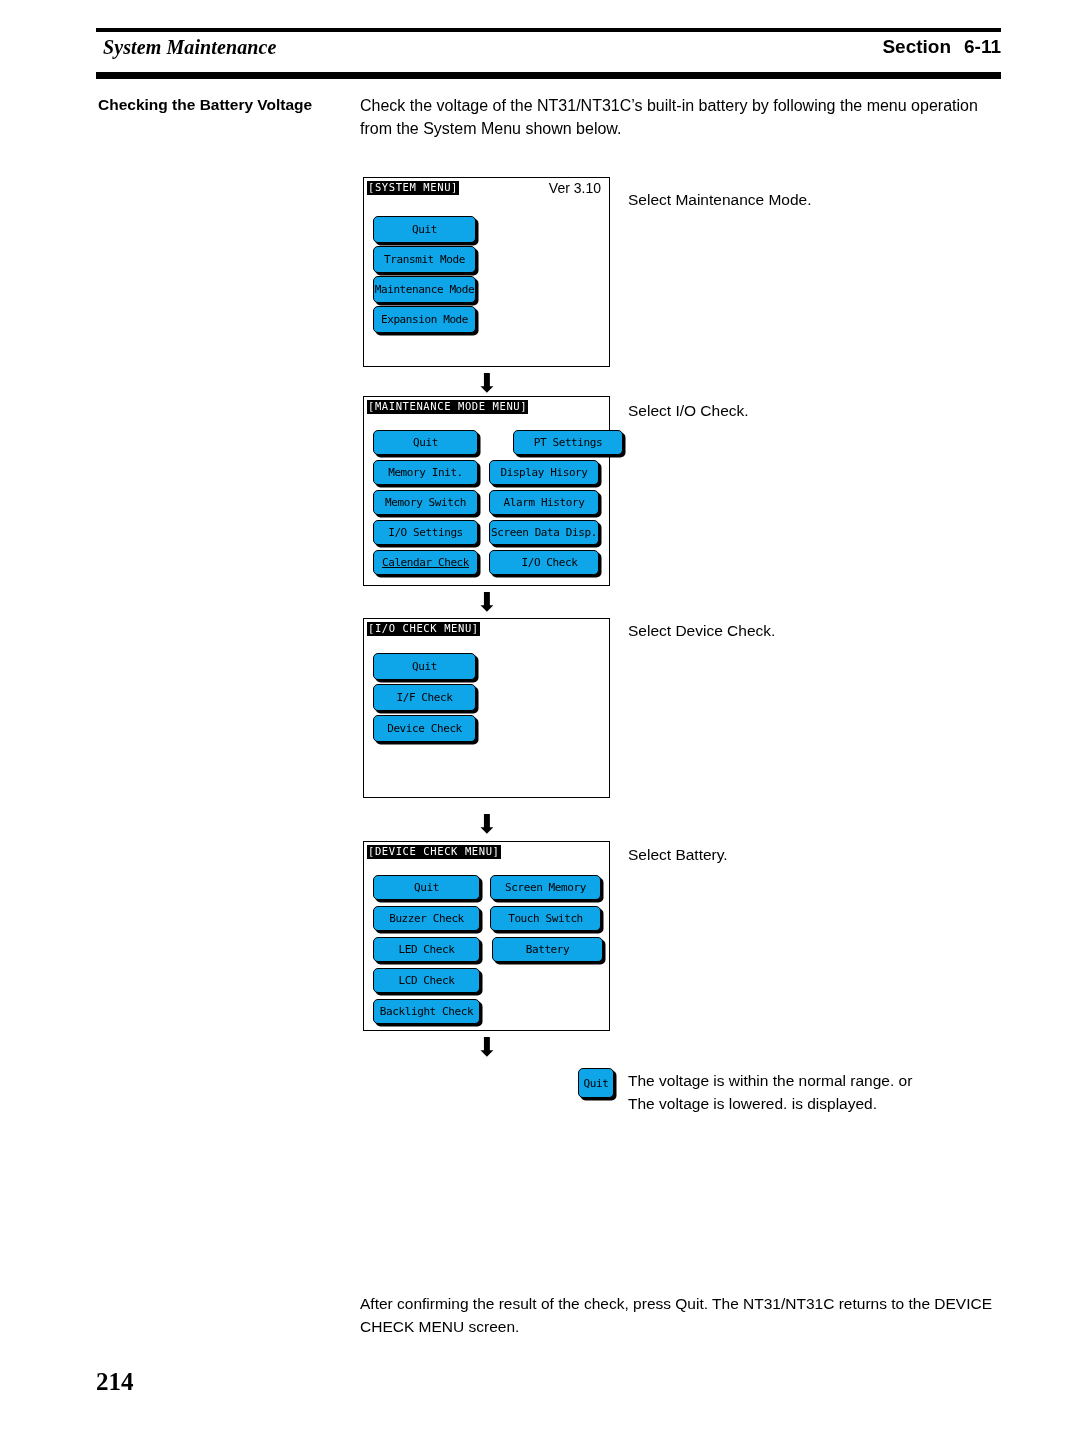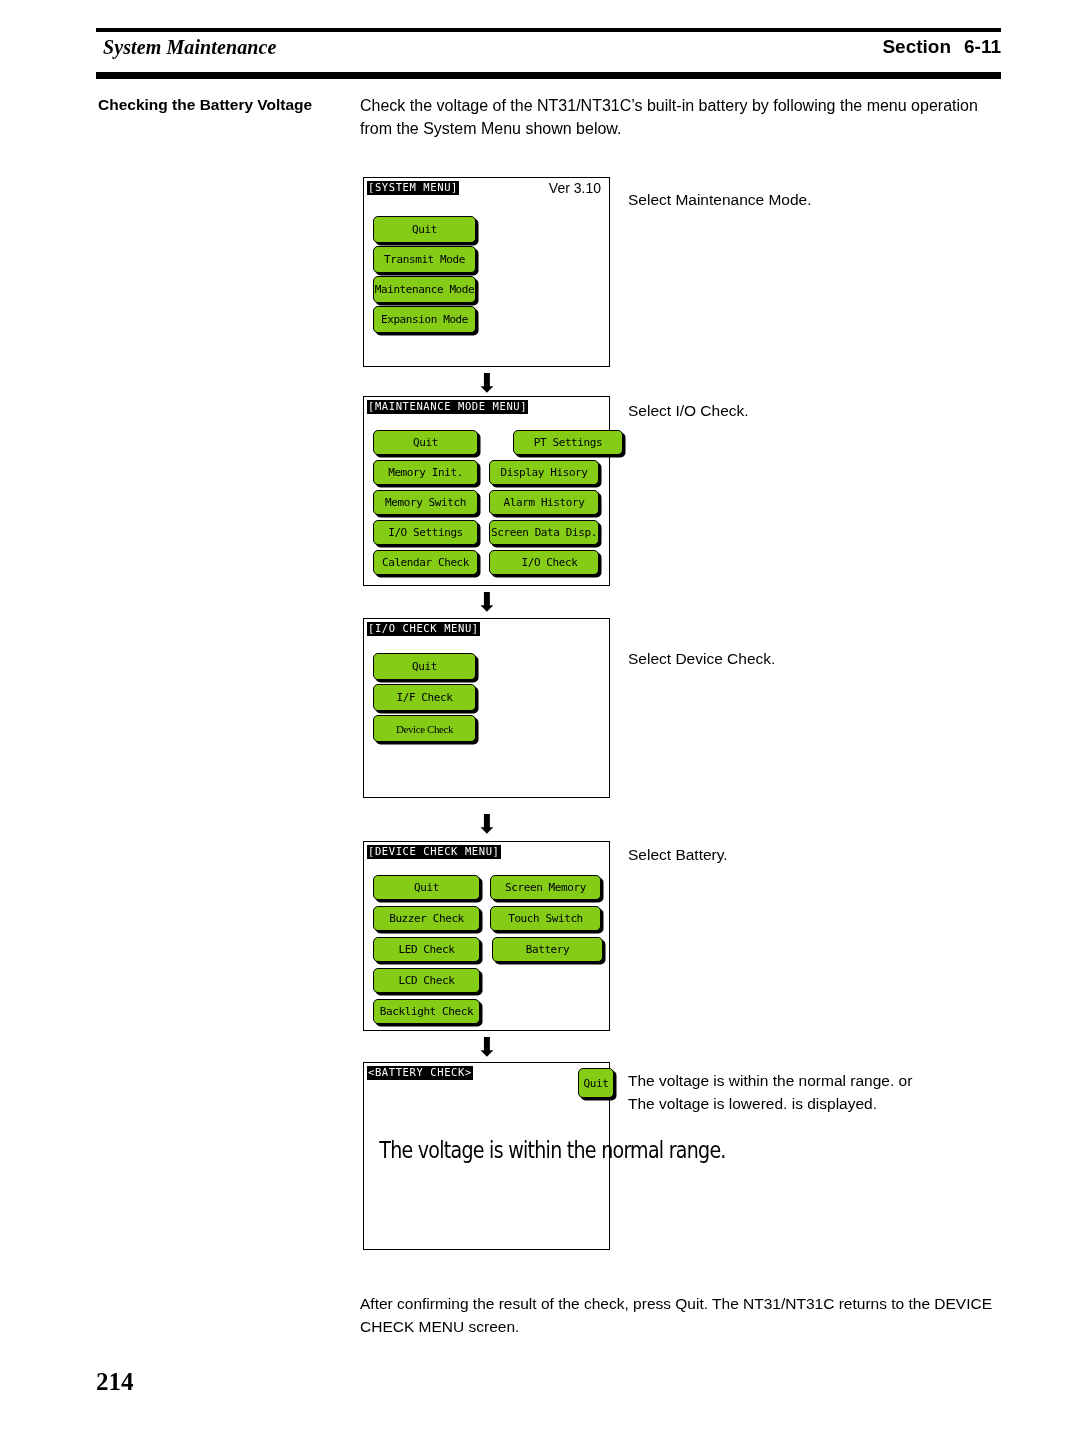--- a/index.html
+++ b/index.html
@@ -127,21 +127,21 @@
     font-size: 14px;
     white-space: nowrap;
   }
 
   
   .pt-btn {
     position: absolute;
     box-sizing: border-box;
     border: 1.4px solid #000;
     border-radius: 5px;
-    background: #84cc16;
+    background: #0ea5e9;
     box-shadow: 2.5px 2.5px 0 0 #000;
     font-family: "DejaVu Sans Mono", monospace;
     font-size: 11px;
     letter-spacing: -0.4px;
     display: flex;
     align-items: center;
     justify-content: center;
     white-space: nowrap;
     overflow: hidden;
   }
@@ -207,61 +207,57 @@
   <div class="arrow" style="left:474px; top:370px;">⬇</div>
   <div class="annot" style="left:628px; top:188px;">Select Maintenance Mode.</div>
 
   <div class="screen" style="left:363px; top:396px; width:247px; height:190px;">
     <div class="scr-title">[MAINTENANCE MODE MENU]</div>
 
     <div class="pt-btn" style="left:9px; top:33px; width:105px; height:25px;">Quit</div>
     <div class="pt-btn" style="left:9px; top:63px; width:105px; height:25px;">Memory Init.</div>
     <div class="pt-btn" style="left:9px; top:93px; width:105px; height:25px;">Memory Switch</div>
     <div class="pt-btn" style="left:9px; top:123px; width:105px; height:25px;">I/O Settings</div>
-    <div class="pt-btn" style="left:9px; top:153px; width:105px; height:25px;">Calendar Check</div>
+    <div class="pt-btn" style="left:9px; top:153px; width:105px; height:25px;text-decoration:underline;">Calendar Check</div>
 
     <div class="pt-btn" style="left:125px; top:33px; width:110px; height:25px;margin-left:24px;">PT Settings</div>
     <div class="pt-btn" style="left:125px; top:63px; width:110px; height:25px;">Display Hisory</div>
     <div class="pt-btn" style="left:125px; top:93px; width:110px; height:25px;">Alarm History</div>
     <div class="pt-btn" style="left:125px; top:123px; width:110px; height:25px;">Screen Data Disp.</div>
     <div class="pt-btn" style="left:125px; top:153px; width:110px; height:25px;padding-left:11px;">I/O Check</div>
   </div>
   <div class="arrow" style="left:474px; top:589px;">⬇</div>
   <div class="annot" style="left:628px; top:399px;">Select I/O Check.</div>
 
   <div class="screen" style="left:363px; top:618px; width:247px; height:180px;">
     <div class="scr-title">[I/O CHECK MENU]</div>
 
     <div class="pt-btn" style="left:9px; top:34px; width:103px; height:27px;">Quit</div>
     <div class="pt-btn" style="left:9px; top:65px; width:103px; height:27px;">I/F Check</div>
-    <div class="pt-btn" style="left:9px; top:96px; width:103px; height:27px;font-family:Liberation Serif, serif;">Device Check</div>
+    <div class="pt-btn" style="left:9px; top:96px; width:103px; height:27px;">Device Check</div>
   </div>
   <div class="arrow" style="left:474px; top:811px;">⬇</div>
-  <div class="annot" style="left:628px; top:647px;">Select Device Check.</div>
+  <div class="annot" style="left:628px; top:619px;">Select Device Check.</div>
 
   <div class="screen" style="left:363px; top:841px; width:247px; height:190px;">
     <div class="scr-title">[DEVICE CHECK MENU]</div>
 
     <div class="pt-btn" style="left:9px; top:33px; width:107px; height:25px;">Quit</div>
     <div class="pt-btn" style="left:9px; top:64px; width:107px; height:25px;">Buzzer Check</div>
     <div class="pt-btn" style="left:9px; top:95px; width:107px; height:25px;">LED Check</div>
     <div class="pt-btn" style="left:9px; top:126px; width:107px; height:25px;">LCD Check</div>
     <div class="pt-btn" style="left:9px; top:157px; width:107px; height:25px;">Backlight Check</div>
 
     <div class="pt-btn" style="left:126px; top:33px; width:111px; height:25px;">Screen Memory</div>
     <div class="pt-btn" style="left:126px; top:64px; width:111px; height:25px;">Touch Switch</div>
     <div class="pt-btn" style="left:128px; top:95px; width:111px; height:25px;text-align:right;">Battery</div>
   </div>
   <div class="arrow" style="left:474px; top:1034px;">⬇</div>
   <div class="annot" style="left:628px; top:843px;">Select Battery.</div>
 
-  <div class="screen" style="left:363px; top:1062px; width:247px; height:188px;">
-    <div class="scr-title">&lt;BATTERY CHECK&gt;</div>
-    <div class="battery-msg">The voltage is within the normal range.</div>
-  </div>
   <div class="pt-btn" style="left:578px; top:1068px; width:36px; height:30px; font-size:11px;">Quit</div>
 
   <div class="annot" style="left:628px; top:1069px;">The voltage is within the normal range. or</div>
   <div class="annot" style="left:628px; top:1092px;">The voltage is lowered. is displayed.</div>
 
 </div>
 
 <div class="outro-para">After confirming the result of the check, press Quit. The NT31/NT31C returns to the DEVICE CHECK MENU screen.</div>
 <div class="page-number">214</div>
 

